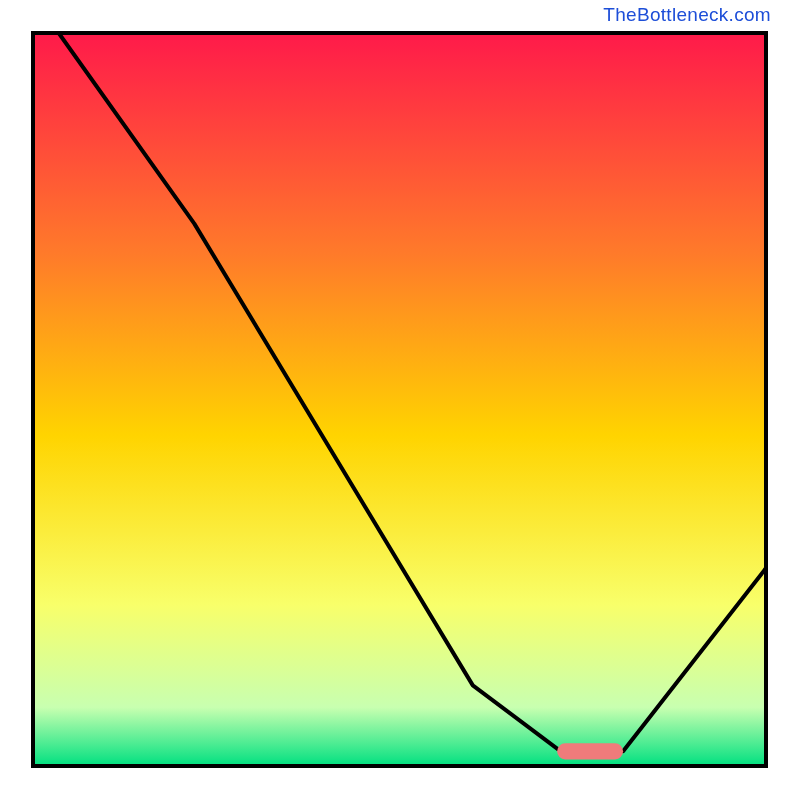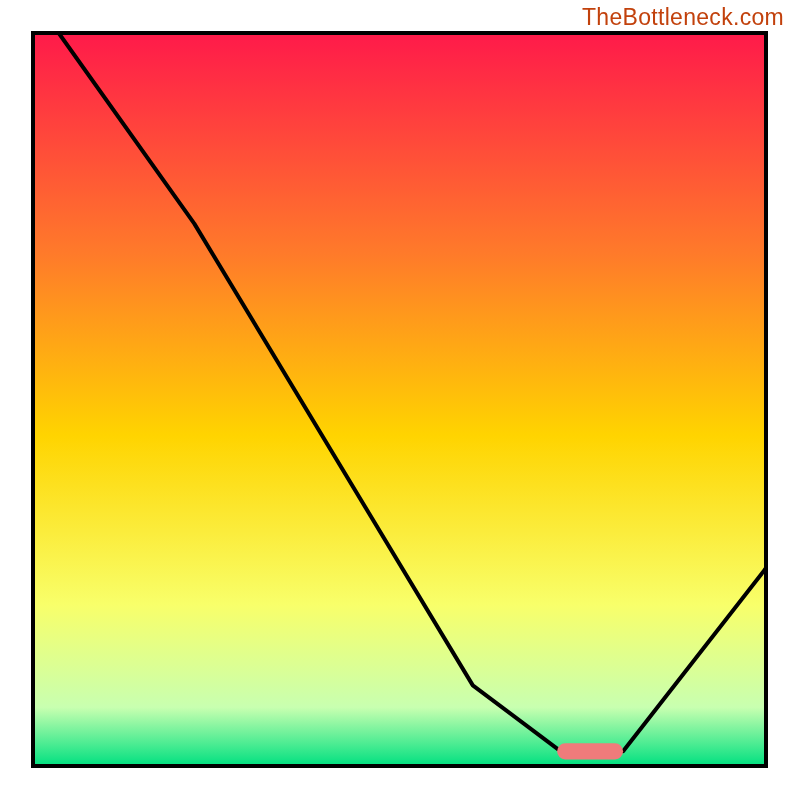--- a/index.html
+++ b/index.html
@@ -12,24 +12,24 @@
     overflow: hidden;
   }
   .stage {
     position: relative;
     width: 800px;
     height: 800px;
   }
   .watermark {
     position: absolute;
     top: 4px;
-    right: 16px;
-    font-size: 23px;
+    right: 29px;
+    font-size: 19px;
     font-weight: 500;
-    color: #c2410c;
+    color: #1d4ed8;
     letter-spacing: 0.3px;
     z-index: 3;
   }
   svg.plot {
     position: absolute;
     top: 0;
     left: 0;
   }
 </style>
 </head>

